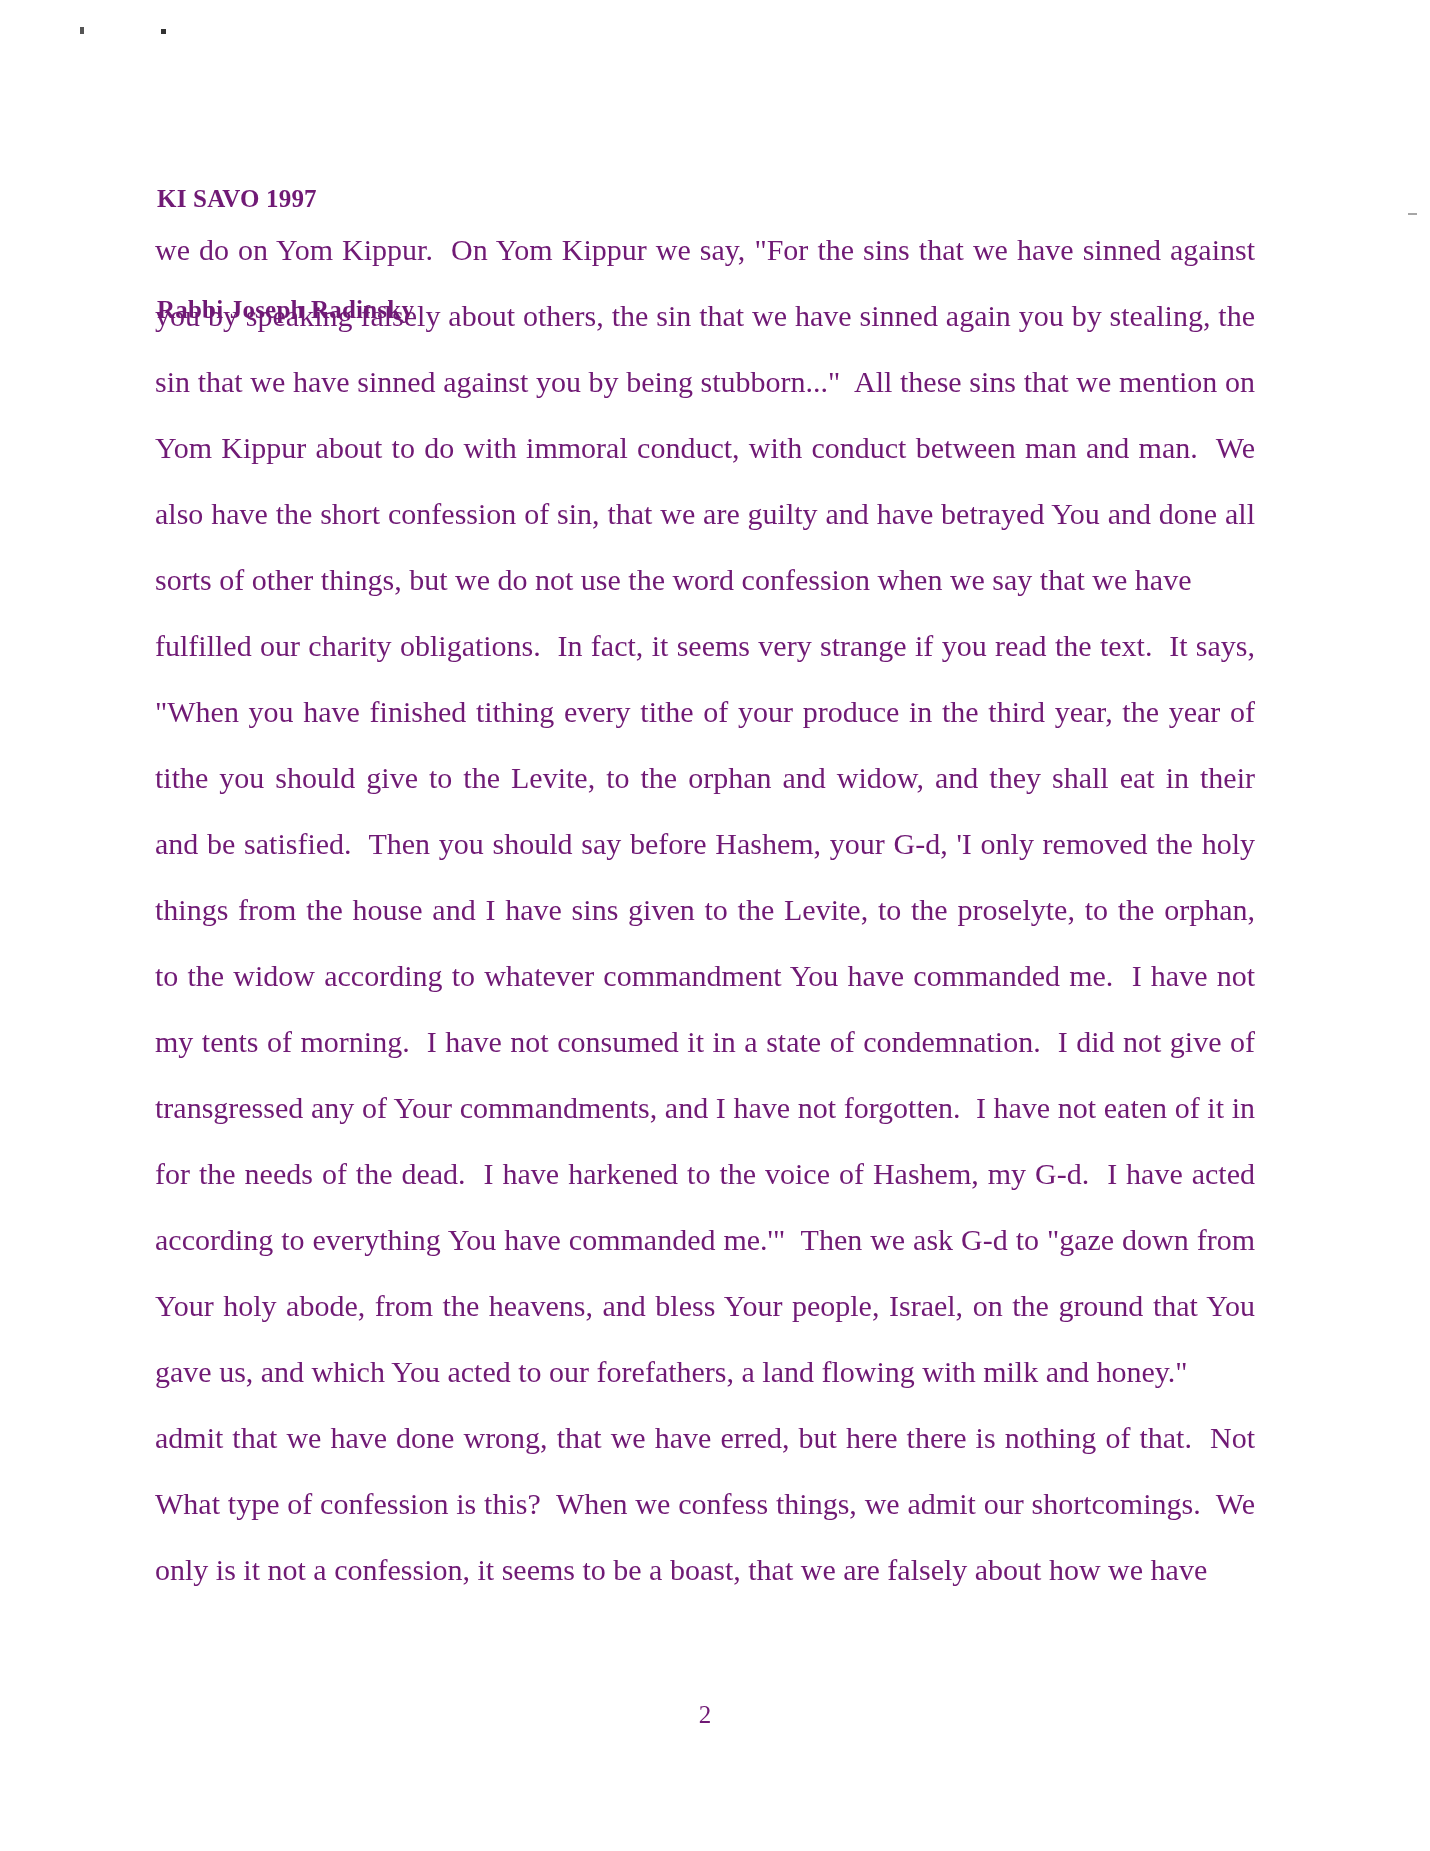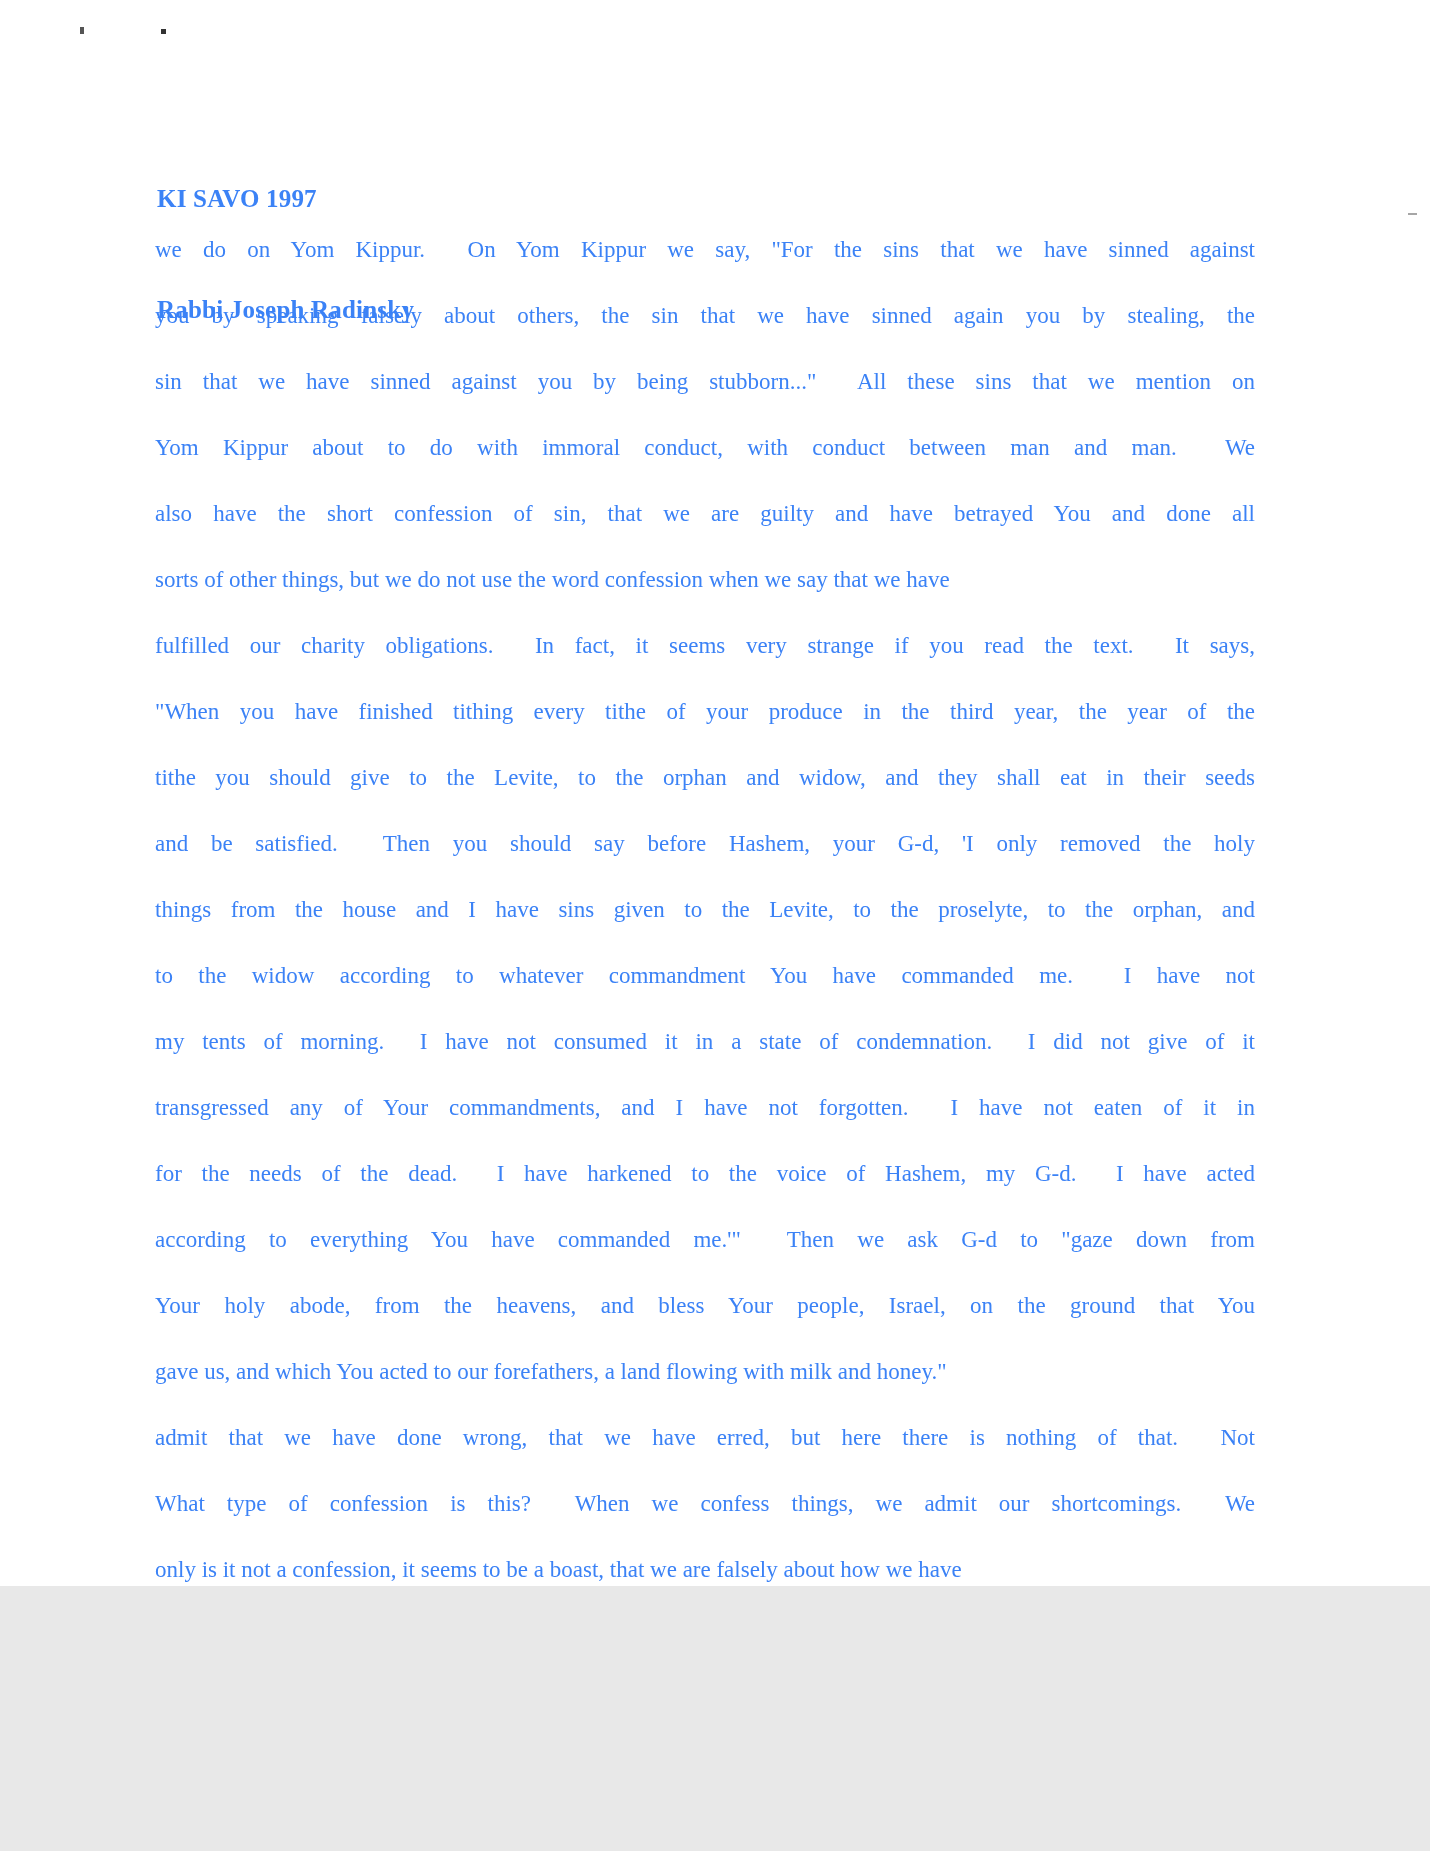--- a/index.html
+++ b/index.html
@@ -1,37 +1,37 @@
 <!DOCTYPE html>
 <html><head>
 <meta charset="utf-8">
 <style>
   html,body{margin:0;padding:0;background:#e8e8e8;}
   .page{
     position:relative;
-    width:1430px;height:1586px;
+    width:1430px;height:1851px;
     background:#ffffff;
     font-family:"Liberation Serif","DejaVu Serif",serif;
-    color:#3b82f6;
+    color:#701a75;
     overflow:hidden;
     text-decoration:underline;
   }
   .header{
     position:absolute;left:157px;top:106px;
     font-size:25px;line-height:37px;
     font-weight:600;
     letter-spacing:0.2px;
     white-space:pre;
   }
   .body-block{
     position:absolute;left:155px;top:217px;width:1100px;
   }
   .line{
     height:66px;
-    font-size:23px;
+    font-size:30px;
     line-height:66px;
     white-space:pre-wrap;
     text-align:justify;
     text-align-last:justify;
     text-justify:inter-word;
     overflow:hidden;
   }
   .line.ragged{
     text-align:right;
     text-align-last:left;

